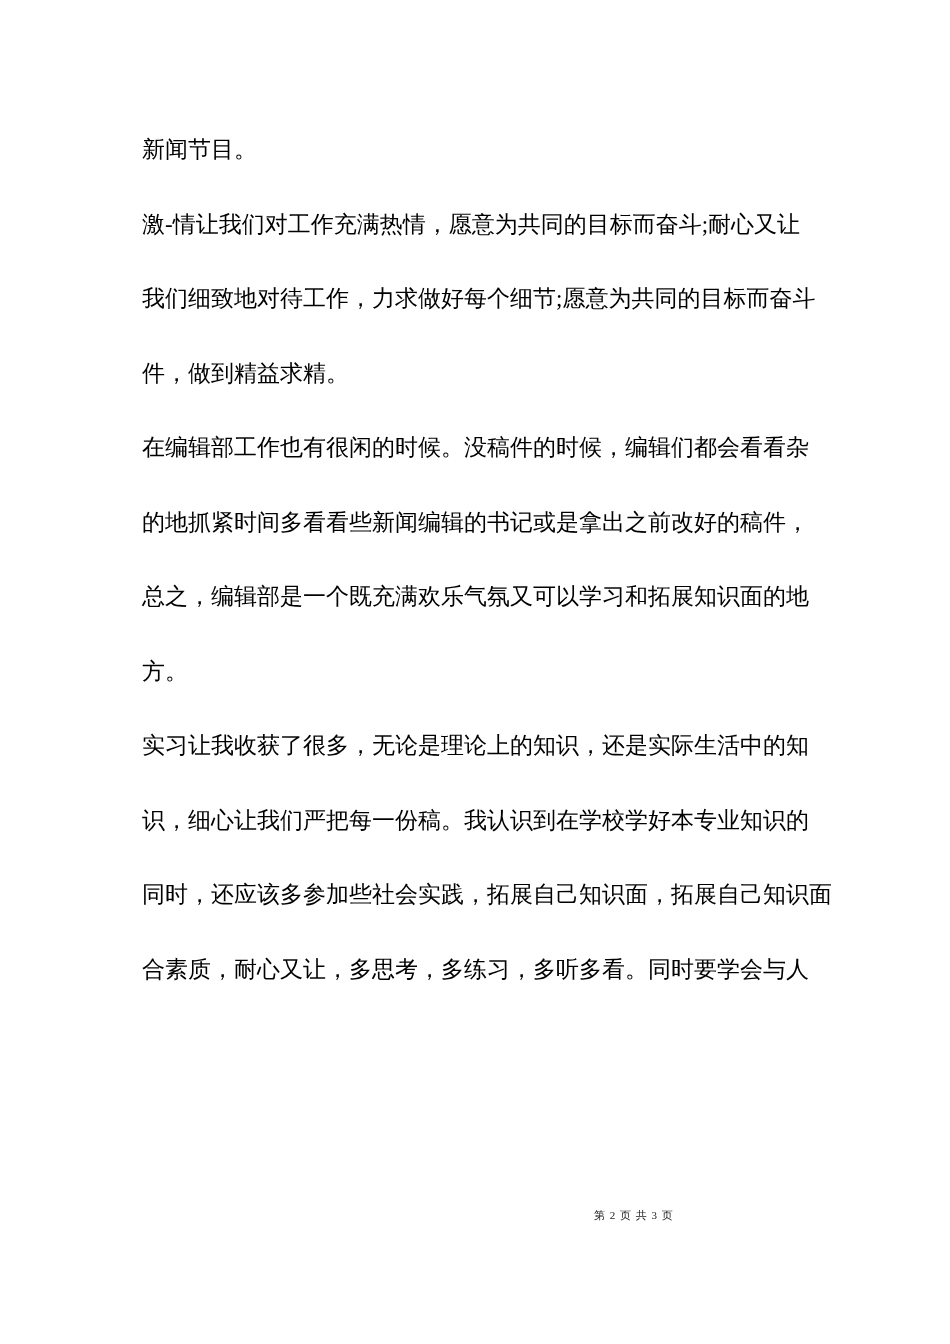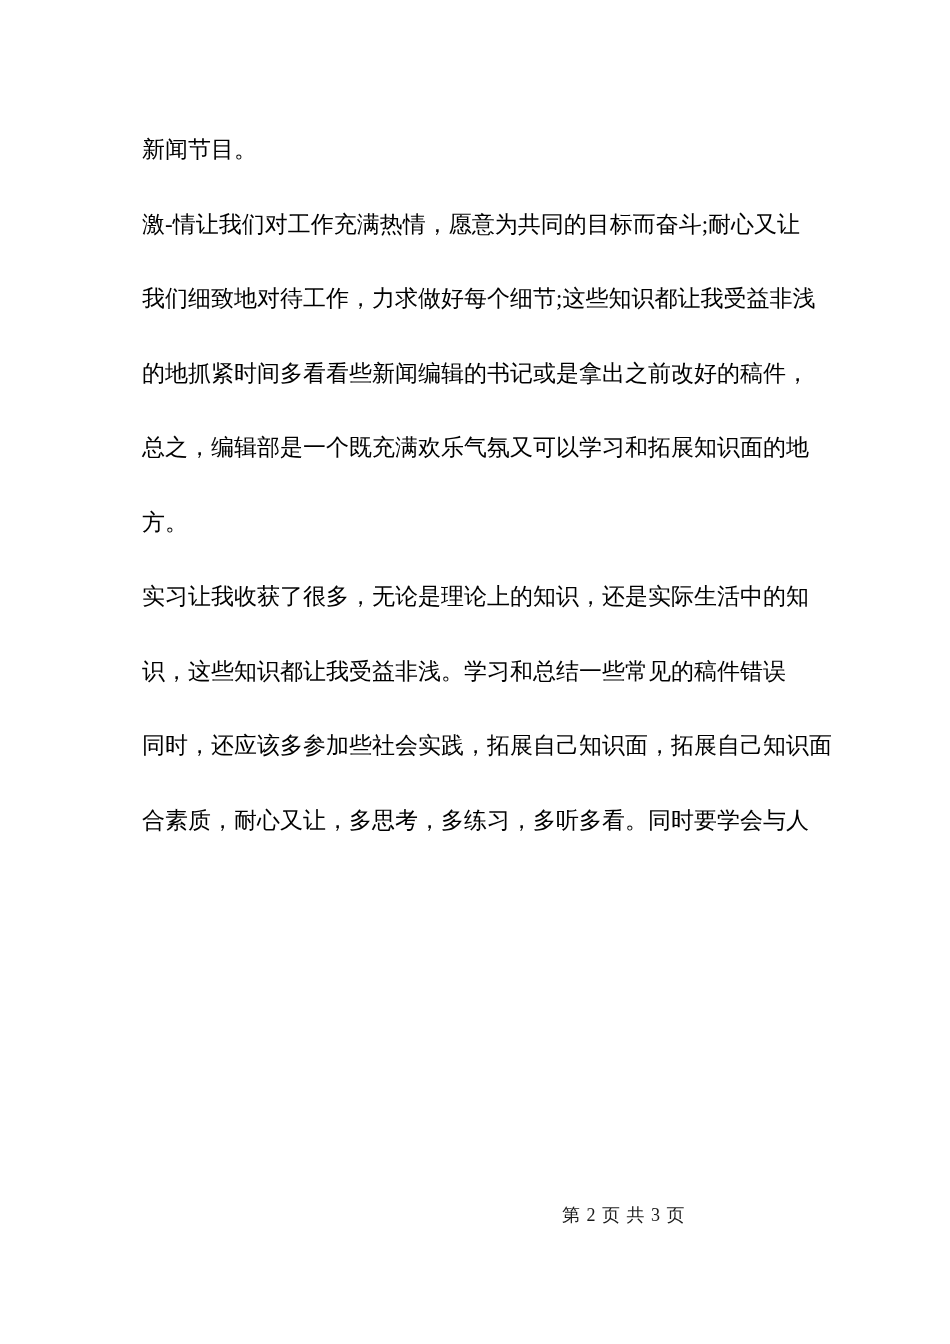--- a/index.html
+++ b/index.html
@@ -24,42 +24,44 @@
   }
   .text-line {
     height: 74.5px;
     line-height: 74.5px;
     font-size: 23px;
     white-space: pre;
     letter-spacing: 0;
   }
   .page-footer {
     position: absolute;
-    left: 562px;
+    left: 594px;
     top: 1204px;
-    font-size: 18px;
+    font-size: 11px;
     line-height: 22px;
     letter-spacing: 1px;
     white-space: pre;
     color: #1a1a1a;
   }
 </style>
 </head>
 <body>
 
 <div class="page">
 
   <div class="doc-body">
     <div class="text-line">新闻节目。</div>
     <div class="text-line">激-情让我们对工作充满热情，愿意为共同的目标而奋斗;耐心又让</div>
-    <div class="text-line">我们细致地对待工作，力求做好每个细节;这些知识都让我受益非浅</div>
+    <div class="text-line">我们细致地对待工作，力求做好每个细节;愿意为共同的目标而奋斗</div>
+    <div class="text-line">件，做到精益求精。</div>
+    <div class="text-line">在编辑部工作也有很闲的时候。没稿件的时候，编辑们都会看看杂</div>
     <div class="text-line">的地抓紧时间多看看些新闻编辑的书记或是拿出之前改好的稿件，</div>
     <div class="text-line">总之，编辑部是一个既充满欢乐气氛又可以学习和拓展知识面的地</div>
     <div class="text-line">方。</div>
     <div class="text-line">实习让我收获了很多，无论是理论上的知识，还是实际生活中的知</div>
-    <div class="text-line">识，这些知识都让我受益非浅。学习和总结一些常见的稿件错误</div>
+    <div class="text-line">识，细心让我们严把每一份稿。我认识到在学校学好本专业知识的</div>
     <div class="text-line">同时，还应该多参加些社会实践，拓展自己知识面，拓展自己知识面</div>
     <div class="text-line">合素质，耐心又让，多思考，多练习，多听多看。同时要学会与人</div>
   </div>
 
   <div class="page-footer">第 2 页 共 3 页</div>
 
 </div>
 
 </body></html>

